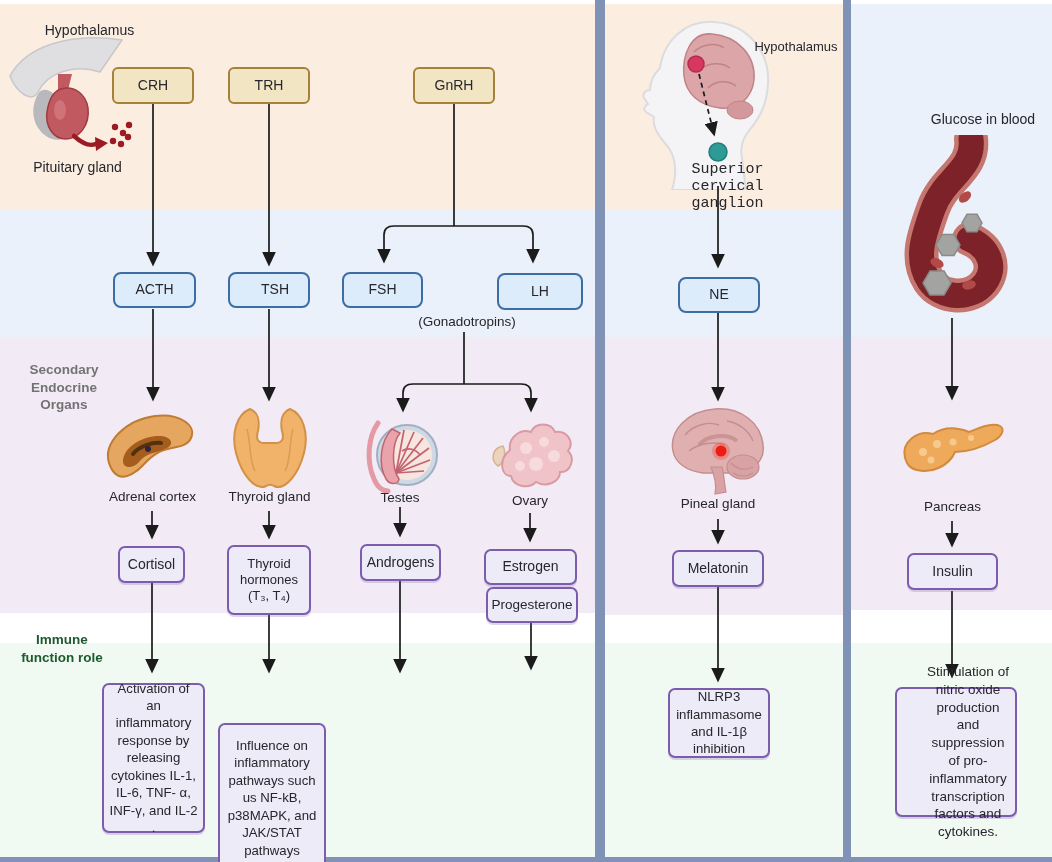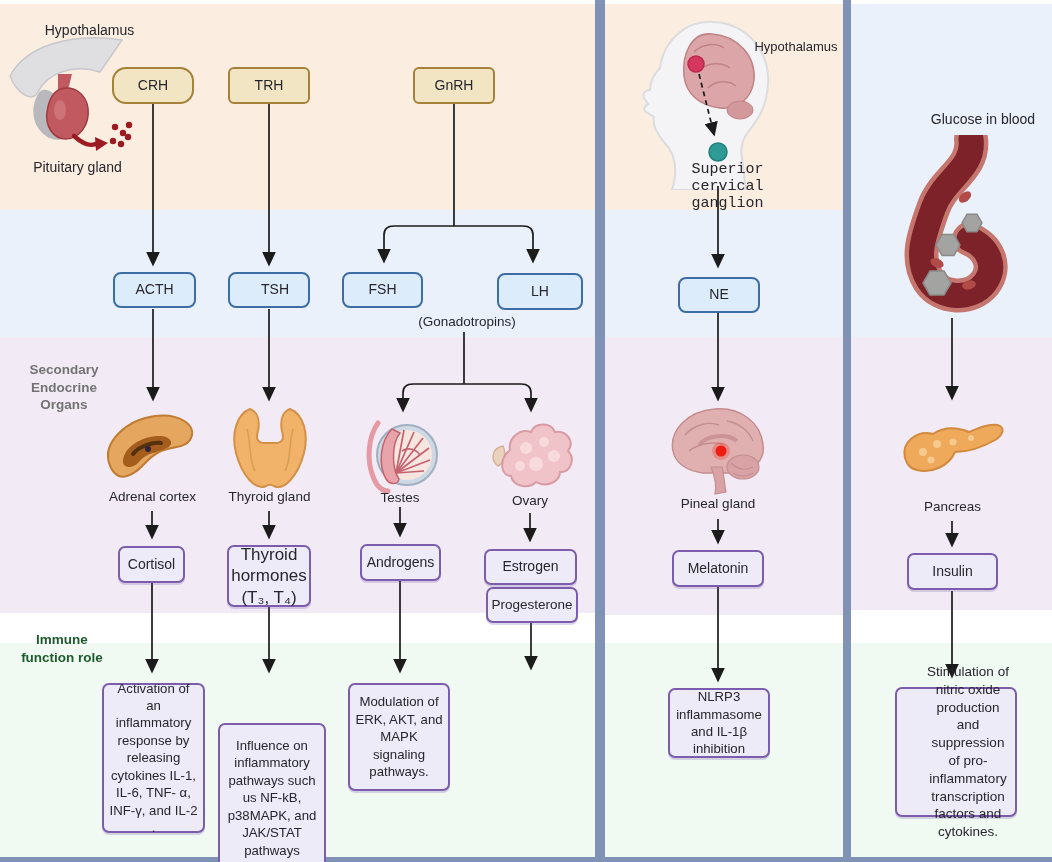--- a/index.html
+++ b/index.html
@@ -187,37 +187,36 @@
   <div class="lbl" style="left:370px;top:490px;width:60px;">Testes</div>
   <div class="lbl" style="left:500px;top:493px;width:60px;">Ovary</div>
   <div class="lbl section green" style="left:12px;top:631px;width:100px;color:#1d5a2d;">Immune
 function role</div>
   <div class="lbl" style="left:750px;top:39px;width:92px;font-size:13px;">Hypothalamus</div>
   <div class="lbl small" style="left:655px;top:161px;width:145px;">Superior cervical ganglion</div>
   <div class="lbl" style="left:678px;top:496px;width:80px;">Pineal gland</div>
   <div class="lbl big" style="left:924px;top:111px;width:118px;">Glucose in blood</div>
   <div class="lbl" style="left:915px;top:499px;width:75px;">Pancreas</div>
 
-  <div class="box tan" style="left:112px;top:67px;width:82px;height:37px;border-radius:14px;">CRH</div>
+  <div class="box tan" style="left:112px;top:67px;width:82px;height:37px;">CRH</div>
   <div class="box tan" style="left:228px;top:67px;width:82px;height:37px;">TRH</div>
   <div class="box tan" style="left:413px;top:67px;width:82px;height:37px;">GnRH</div>
 
   <div class="box blue" style="left:113px;top:272px;width:83px;height:36px;">ACTH</div>
   <div class="box blue" style="left:228px;top:272px;width:82px;height:36px;padding-left:16px;">TSH</div>
   <div class="box blue" style="left:342px;top:272px;width:81px;height:36px;">FSH</div>
   <div class="box blue" style="left:497px;top:273px;width:86px;height:37px;">LH</div>
   <div class="box blue" style="left:678px;top:277px;width:82px;height:36px;">NE</div>
 
   <div class="box purple" style="left:118px;top:546px;width:67px;height:37px;">Cortisol</div>
-  <div class="box purple" style="left:227px;top:545px;width:84px;height:62px;font-size:17px;">Thyroid hormones (T₃, T₄)</div>
+  <div class="box purple" style="left:227px;top:545px;width:84px;height:70px;font-size:13px;">Thyroid hormones (T₃, T₄)</div>
   <div class="box purple" style="left:360px;top:544px;width:81px;height:37px;">Androgens</div>
   <div class="box purple" style="left:484px;top:549px;width:93px;height:36px;">Estrogen</div>
   <div class="box purple" style="left:486px;top:587px;width:92px;height:36px;font-size:13.5px;">Progesterone</div>
   <div class="box purple" style="left:672px;top:550px;width:92px;height:37px;">Melatonin</div>
   <div class="box purple" style="left:907px;top:553px;width:91px;height:37px;">Insulin</div>
 
   <div class="box purple effect" style="left:102px;top:683px;width:103px;height:150px;">Activation of an inflammatory response by releasing cytokines IL-1, IL-6,  TNF- α, INF-γ, and IL-2 .</div>
   <div class="box purple effect" style="left:218px;top:683px;width:108px;height:150px;margin-top:40px;">Influence on inflammatory pathways such us NF-kB, p38MAPK, and JAK/STAT pathways</div>
-  <div class="box purple effect" style="left:348px;top:683px;width:102px;height:108px;">Modulation of ERK, AKT, and MAPK signaling pathways.</div>
   <div class="box purple effect" style="left:668px;top:688px;width:102px;height:70px;">NLRP3 inflammasome and IL-1β inhibition</div>
   <div class="box purple effect" style="left:895px;top:687px;width:122px;height:130px;font-size:13.5px;padding-left:29px;">Stimulation of nitric oxide production and suppression of pro-inflammatory transcription factors and cytokines.</div>
 
 </div>
 
 </body></html>

